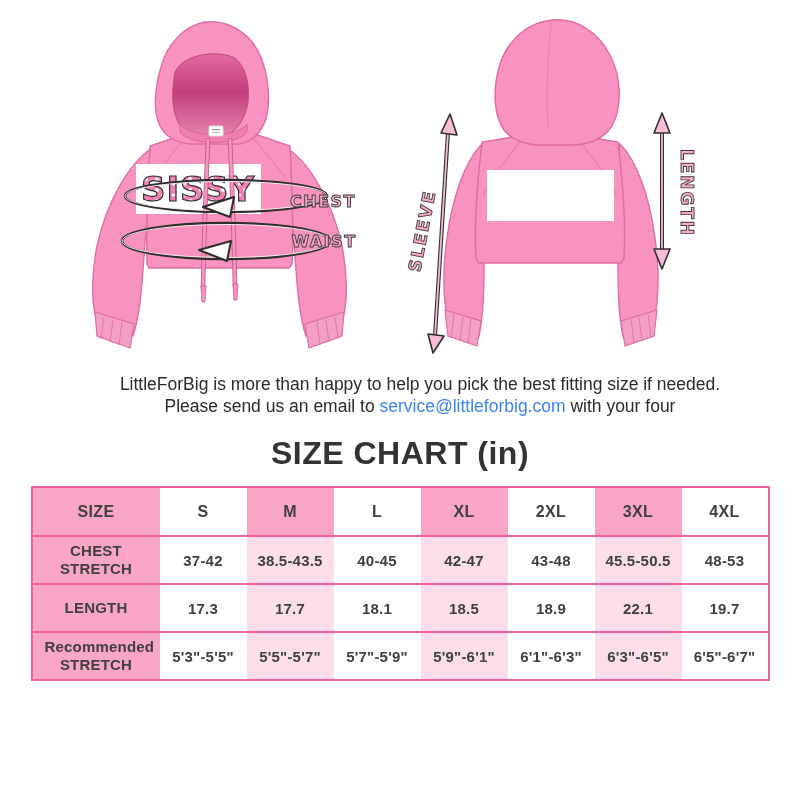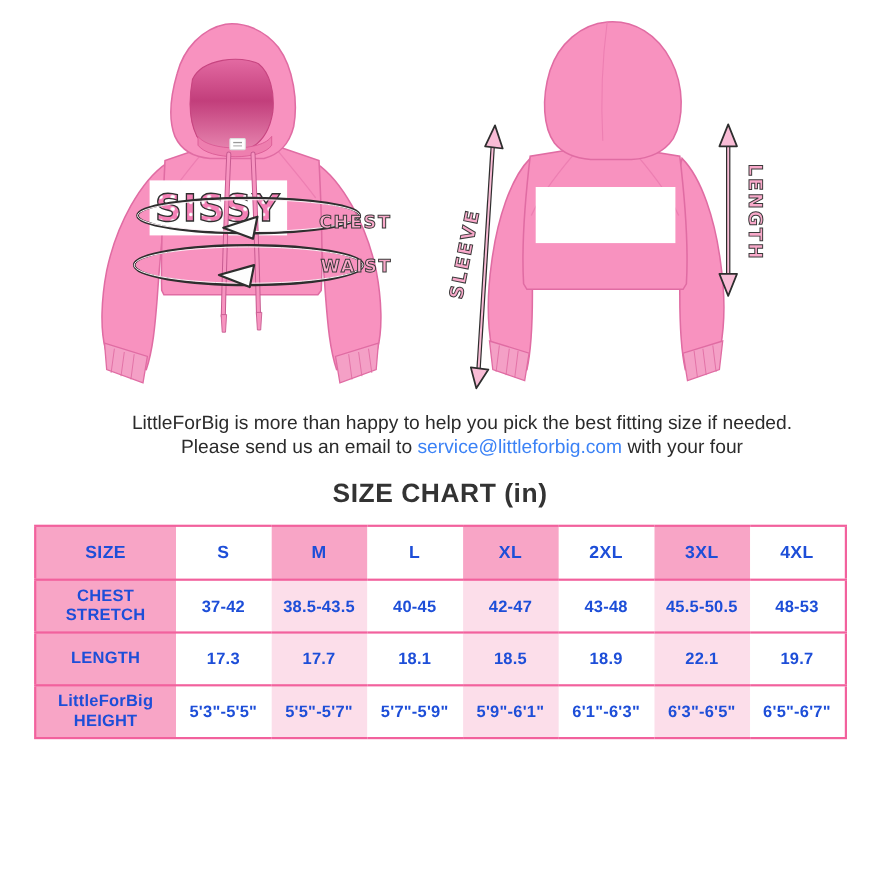--- a/index.html
+++ b/index.html
@@ -3,27 +3,27 @@
 <meta charset="utf-8">
 <style>
   html,body{margin:0;padding:0;background:#ffffff;}
   body{width:800px;height:800px;overflow:hidden;font-family:"Liberation Sans",sans-serif;}
   .page{width:800px;height:800px;background:#fff;}
   .diagram-wrap{width:800px;height:368px;}
   
   .note{margin-top:6px;text-align:center;font-size:17.5px;line-height:21.5px;color:#2b2b2b;padding-left:40px;}
   .note .email{color:#3b82f6;}
   
-  .chart-title{margin:18px 0 0 0;text-align:center;font-size:24px;font-weight:bold;
+  .chart-title{margin:18px 0 0 0;text-align:center;font-size:32px;font-weight:bold;
                letter-spacing:0.5px;color:#333333;}
   
   .sz-table{border-collapse:collapse;table-layout:fixed;width:736px;margin:14px auto 0;
             border:2.5px solid #F2619D;}
   .sz-table th,.sz-table td{border-top:2.5px solid #F2619D;border-bottom:2.5px solid #F2619D;
-            text-align:center;vertical-align:middle;color:#1d4ed8;padding:0 4px;}
+            text-align:center;vertical-align:middle;color:#404040;padding:0 4px;}
   .sz-table th{height:47px;font-size:16px;font-weight:bold;background:#ffffff;letter-spacing:0.4px;}
   .sz-table td{height:46px;font-size:15px;font-weight:bold;letter-spacing:0.2px;background:#ffffff;}
   .col-label{background:#F8A5C6 !important;font-weight:bold;padding:0 12px !important;line-height:1.2;}
   .th-pink{background:#F8A5C6 !important;}
   .td-pink{background:#FCDEEA !important;}
   .row-label{font-size:15px;}
   .row-label-small{font-size:13px;}
   .td-height{font-size:13.5px;letter-spacing:0;}
   svg text{font-family:"DejaVu Sans","Liberation Sans",sans-serif;}
 </style>
@@ -175,21 +175,21 @@
         <td class="col-label row-label">LENGTH</td>
         <td>17.3</td>
         <td class="td-pink">17.7</td>
         <td>18.1</td>
         <td class="td-pink">18.5</td>
         <td>18.9</td>
         <td class="td-pink">22.1</td>
         <td>19.7</td>
       </tr>
       <tr>
-        <td class="col-label row-label-small">LittleForBig HEIGHT</td>
+        <td class="col-label row-label-small">Recommended STRETCH</td>
         <td class="td-height">5'3"-5'5"</td>
         <td class="td-pink td-height">5'5"-5'7"</td>
         <td class="td-height">5'7"-5'9"</td>
         <td class="td-pink td-height">5'9"-6'1"</td>
         <td class="td-height">6'1"-6'3"</td>
         <td class="td-pink td-height">6'3"-6'5"</td>
         <td class="td-height">6'5"-6'7"</td>
       </tr>
     </tbody>
   </table>

